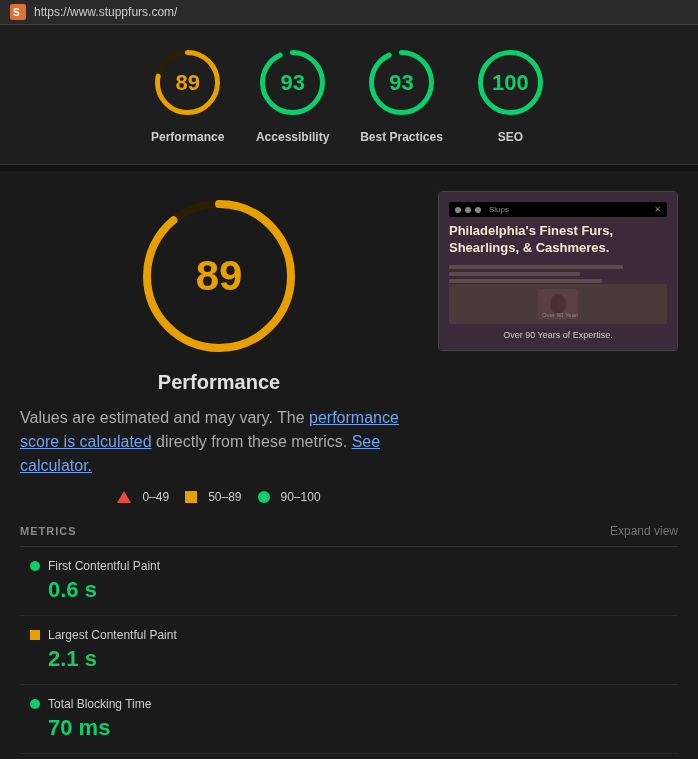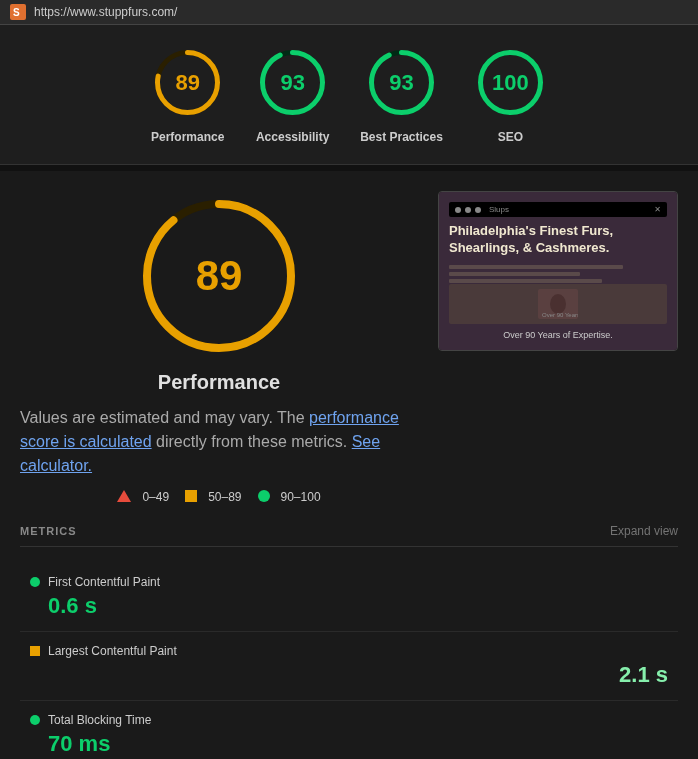--- a/index.html
+++ b/index.html
@@ -124,20 +124,21 @@
     }
     .legend {
       display: flex;
       gap: 16px;
       align-items: center;
       font-size: 12px;
       color: #ccc;
     }
     .legend-item {
       display: flex;
+      align-items: center;
       gap: 11px;
     }
     .legend-icon {
       width: 12px;
       height: 12px;
       display: inline-block;
     }
     .legend-icon.triangle {
       width: 0;
       height: 0;
@@ -226,21 +227,20 @@
     
     .metrics-section {
       padding: 0 20px 20px 20px;
     }
     .metrics-header {
       display: flex;
       justify-content: space-between;
       align-items: center;
       padding-bottom: 8px;
       border-bottom: 1px solid #333;
-      margin-bottom: 16px;
     }
     .metrics-title {
       font-size: 11px;
       font-weight: bold;
       color: #888;
       letter-spacing: 1px;
     }
     .expand-link {
       font-size: 12px;
       color: #737373;
@@ -271,21 +271,21 @@
     .metric-name {
       font-size: 12px;
       color: #ccc;
     }
     .metric-value {
       font-size: 22px;
       font-weight: bold;
       padding-left: 18px;
     }
     .metric-value.green { color: #0cce6b; }
-    .metric-value.orange { color: #86efac; text-align: right; }
+    .metric-value.orange { color: #22c55e; }
     .metric-icon-square {
       width: 10px;
       height: 10px;
       background: #e8a000;
       flex-shrink: 0;
     }
   </style>
 </head>
 <body>
 

